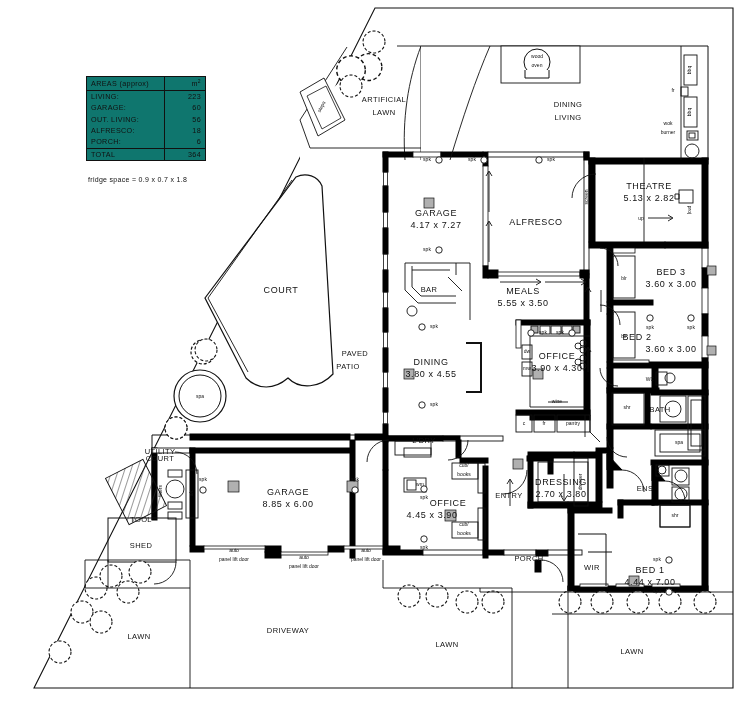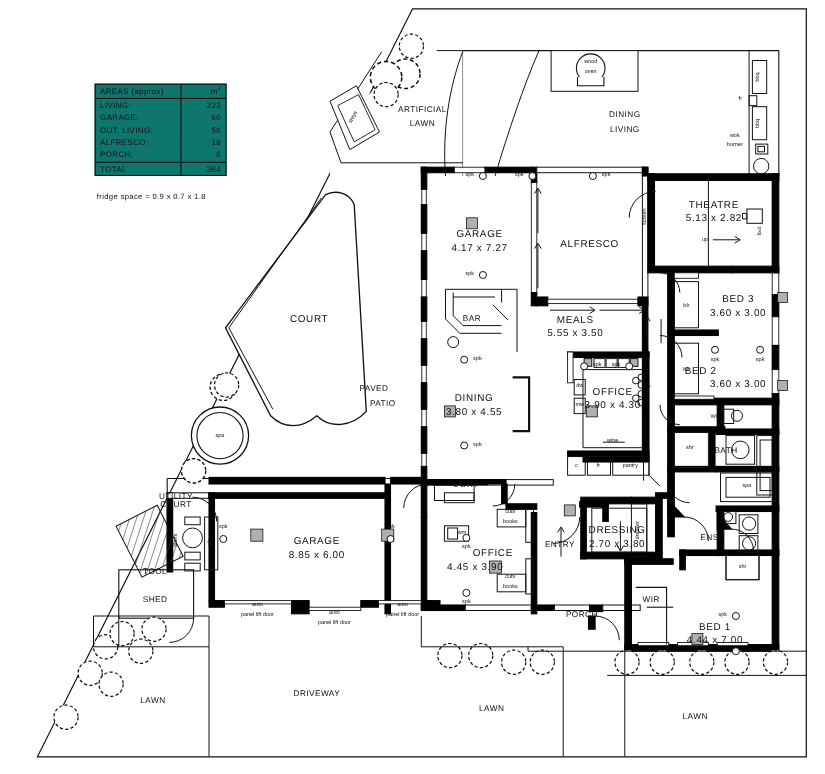--- a/index.html
+++ b/index.html
@@ -527,21 +527,21 @@
 <div class="lbl rot90 xtiny" style="left:690px;top:70px">bbq</div>
 <div class="lbl rot90 xtiny" style="left:690px;top:112px">bbq</div>
 <div class="lbl center xtiny" style="left:673px;top:91px">fr</div>
 <div class="lbl center xtiny" style="left:668px;top:124px">wok</div>
 <div class="lbl center xtiny" style="left:668px;top:133px">burner</div>
 
 <div class="lbl rotn55 xtiny" style="left:322px;top:107px">steps</div>
 
 <div class="lbl center room" style="left:281px;top:290px">COURT</div>
 <div class="lbl center xtiny" style="left:200px;top:397px">spa</div>
-<div class="lbl center mid" style="left:340px;top:354px">PAVED</div>
+<div class="lbl center mid" style="left:355px;top:354px">PAVED</div>
 <div class="lbl center mid" style="left:348px;top:367px">PATIO</div>
 
 <div class="lbl center room" style="left:436px;top:213px">GARAGE</div>
 <div class="lbl center room dim" style="left:436px;top:225px">4.17 x 7.27</div>
 
 <div class="lbl center room" style="left:536px;top:222px">ALFRESCO</div>
 
 <div class="lbl center room" style="left:523px;top:291px">MEALS</div>
 <div class="lbl center room dim" style="left:523px;top:303px">5.55 x 3.50</div>
 
@@ -608,21 +608,21 @@
 <div class="lbl center xtiny" style="left:464px;top:525px">cub/</div>
 <div class="lbl center xtiny" style="left:464px;top:534px">books</div>
 
 <div class="lbl center mid" style="left:509px;top:496px">ENTRY</div>
 <div class="lbl center mid" style="left:529px;top:559px">PORCH</div>
 
 <div class="lbl center room" style="left:561px;top:482px">DRESSING</div>
 <div class="lbl center room dim" style="left:561px;top:494px">2.70 x 3.80</div>
 <div class="lbl rot90 xtiny" style="left:581px;top:482px">dresser</div>
 
-<div class="lbl center mid" style="left:592px;top:546px">WIR</div>
+<div class="lbl center mid" style="left:592px;top:568px">WIR</div>
 <div class="lbl center room" style="left:650px;top:570px">BED 1</div>
 <div class="lbl center room dim" style="left:650px;top:582px">4.44 x 7.00</div>
 
 <div class="lbl center mid" style="left:139px;top:637px">LAWN</div>
 <div class="lbl center mid" style="left:288px;top:631px">DRIVEWAY</div>
 <div class="lbl center mid" style="left:447px;top:645px">LAWN</div>
 <div class="lbl center mid" style="left:632px;top:652px">LAWN</div>
 
 <div class="lbl center xtiny" style="left:427px;top:160px">spk</div>
 <div class="lbl center xtiny" style="left:427px;top:250px">spk</div>

